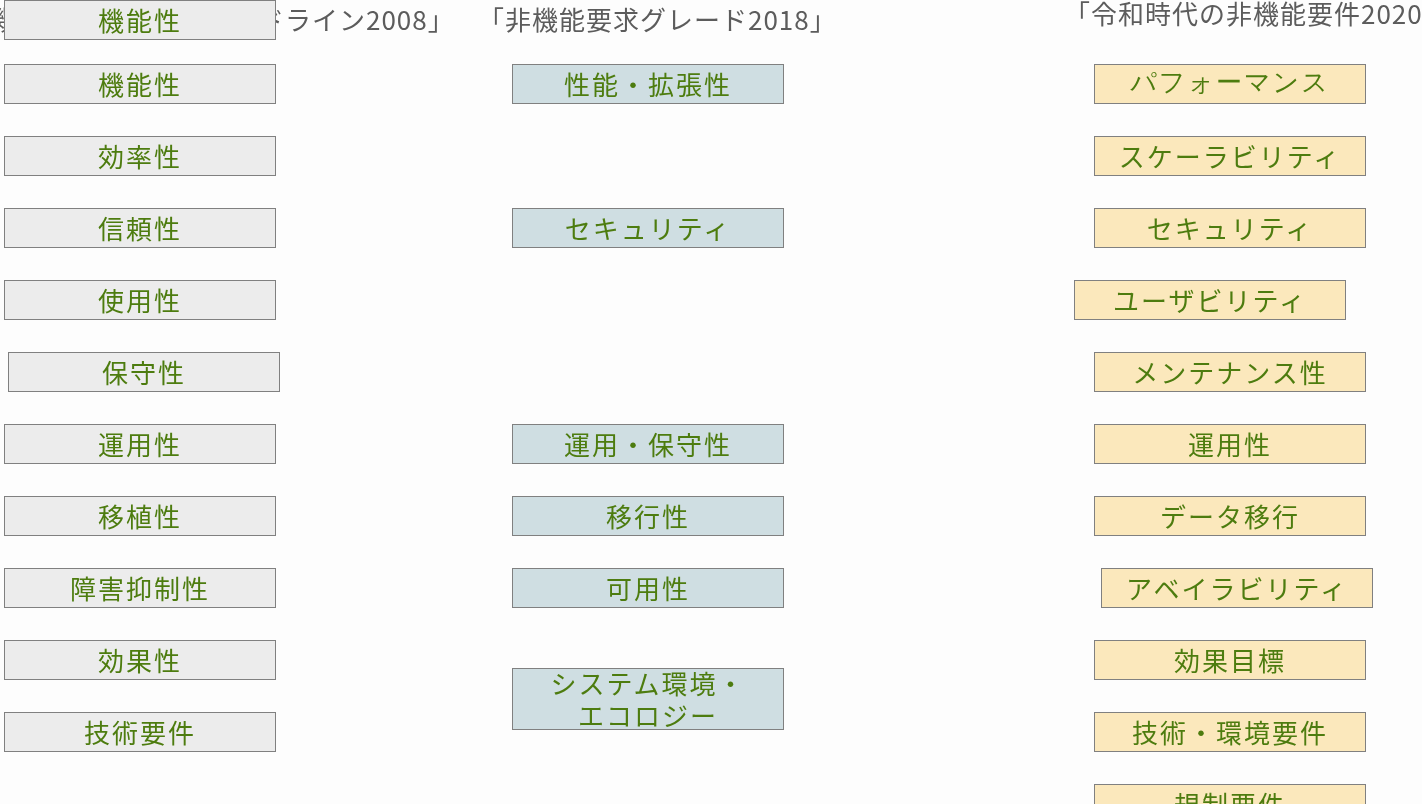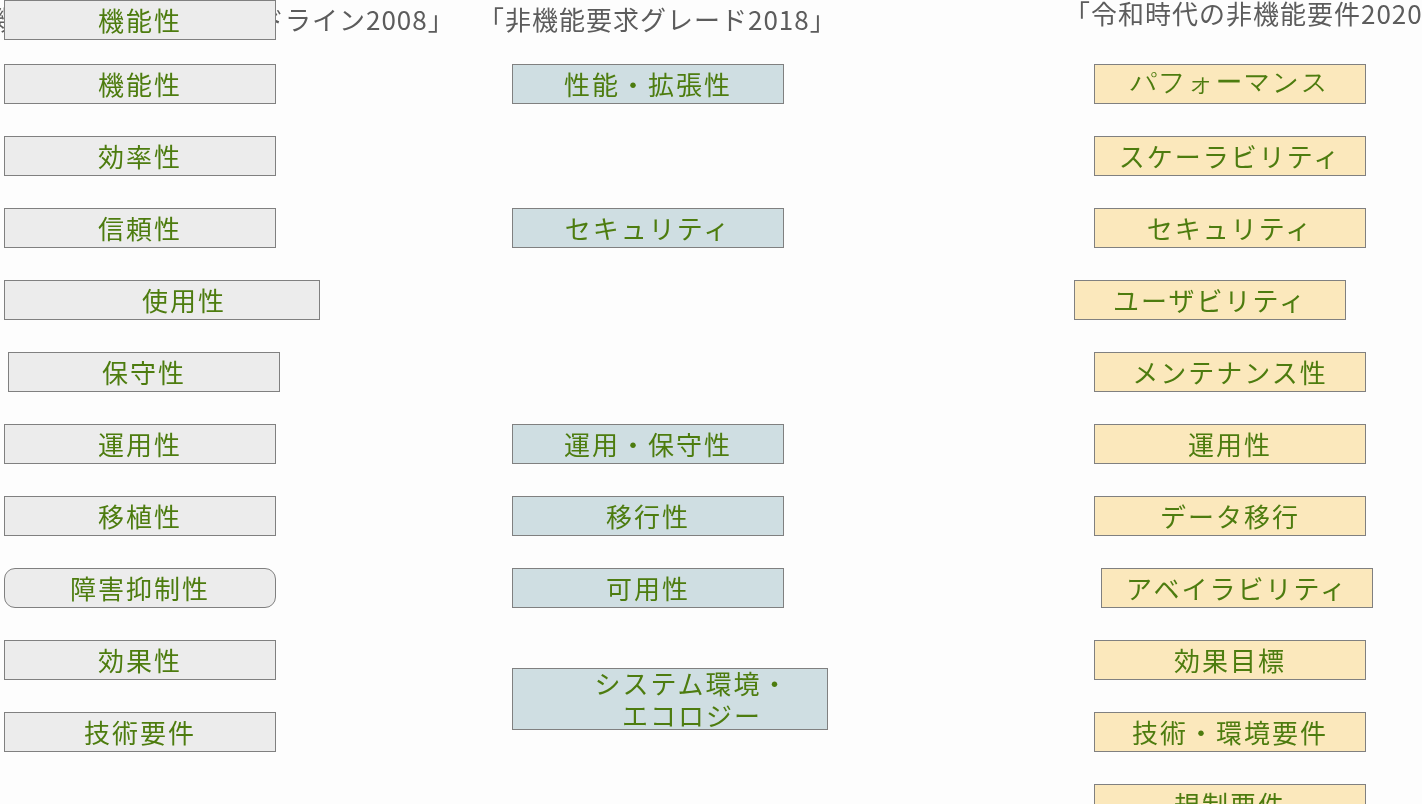--- a/index.html
+++ b/index.html
@@ -43,37 +43,37 @@
 </style>
 </head>
 <body>
 
 <div class="col col1">
   <div class="col-title" style="left:-12px;top:0;">機能要求仕様定義ガイドライン2008」</div>
   <div class="box h1" style="left:4px;top:64;">機能性</div>
   <div class="box h1" style="left:4px;top:64px;">機能性</div>
   <div class="box h1" style="left:4px;top:136px;">効率性</div>
   <div class="box h1" style="left:4px;top:208px;">信頼性</div>
-  <div class="box h1" style="left:4px;top:280px;padding-left:44px;">使用性</div>
+  <div class="box h1" style="left:4px;top:280px;">使用性</div>
   <div class="box h1" style="left:8px;top:352px;">保守性</div>
   <div class="box h1" style="left:4px;top:424px;">運用性</div>
   <div class="box h1" style="left:4px;top:496px;">移植性</div>
-  <div class="box h1" style="left:4px;top:568px;border-radius:11px;">障害抑制性</div>
+  <div class="box h1" style="left:4px;top:568px;">障害抑制性</div>
   <div class="box h1" style="left:4px;top:640px;">効果性</div>
   <div class="box h1" style="left:4px;top:712px;">技術要件</div>
 </div>
 
 <div class="col col2">
   <div class="col-title" style="left:478px;top:0;">「非機能要求グレード2018」</div>
   <div class="box h1" style="left:512px;top:64px;">性能・拡張性</div>
   <div class="box h1" style="left:512px;top:208px;">セキュリティ</div>
   <div class="box h1" style="left:512px;top:388px;margin-top:36px;">運用・保守性</div>
   <div class="box h1" style="left:512px;top:496px;">移行性</div>
   <div class="box h1" style="left:512px;top:568px;">可用性</div>
-  <div class="box h2" style="left:512px;top:668px;white-space:pre-line;padding-left:44px;">システム環境・
+  <div class="box h2" style="left:512px;top:668px;white-space:pre-line;">システム環境・
 エコロジー</div>
 </div>
 
 <div class="col col3">
   <div class="col-title" style="left:1064px;top:-6px;">「令和時代の非機能要件2020</div>
   <div class="box h1" style="left:1094px;top:64px;font-family:Liberation Mono, monospace;">パフォーマンス</div>
   <div class="box h1" style="left:1094px;top:136px;">スケーラビリティ</div>
   <div class="box h1" style="left:1094px;top:208px;">セキュリティ</div>
   <div class="box h1" style="left:1074px;top:280px;">ユーザビリティ</div>
   <div class="box h1" style="left:1094px;top:352px;">メンテナンス性</div>

